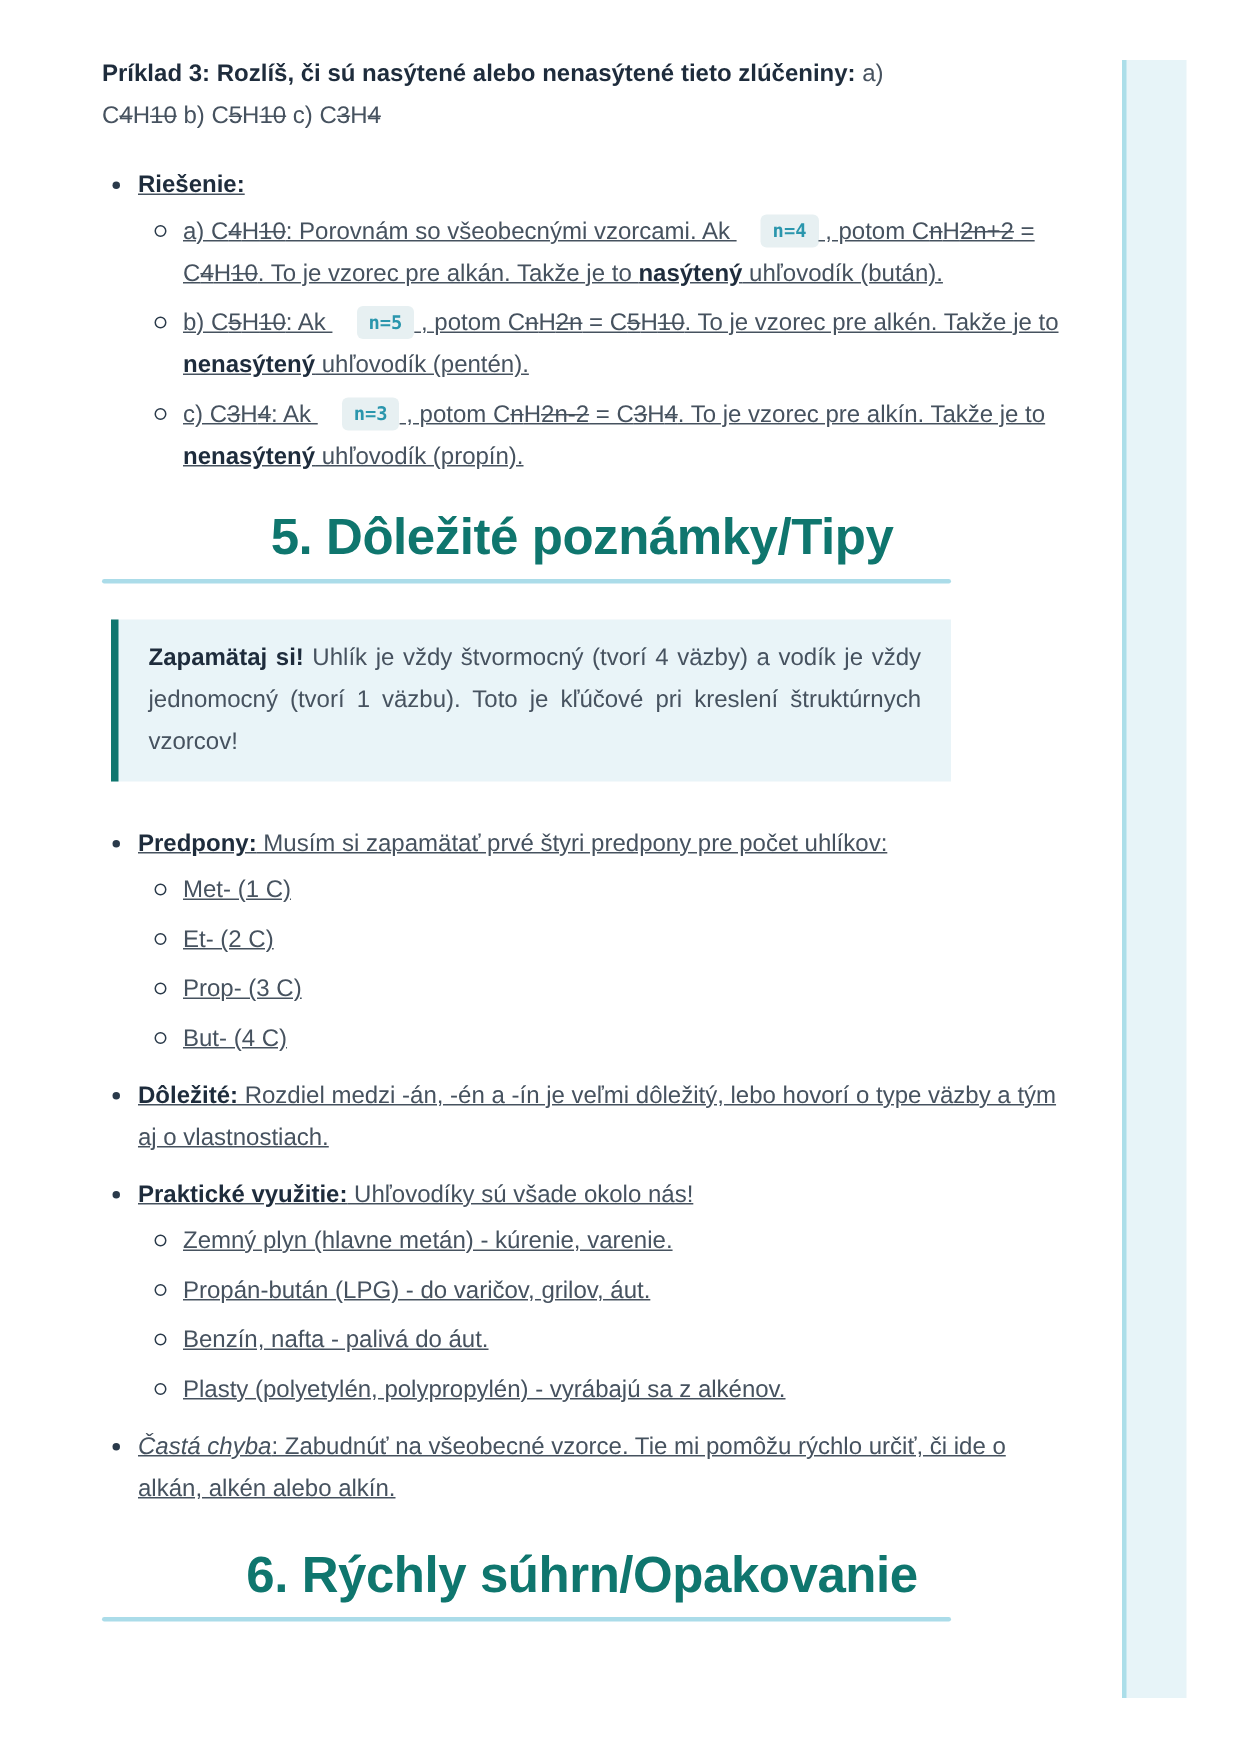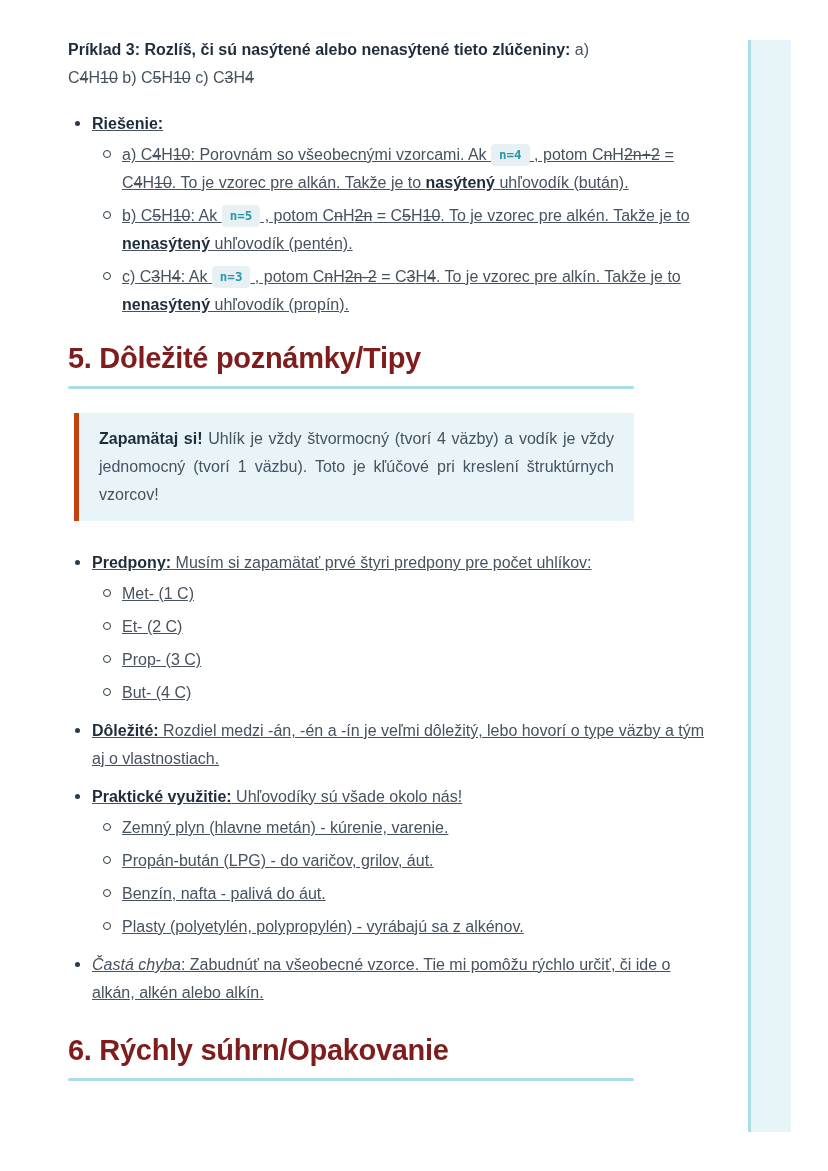--- a/index.html
+++ b/index.html
@@ -34,30 +34,31 @@
   .sub-list > li::before {
     content:""; position:absolute; left:11px; top:9px;
     width:6px; height:6px; border:1.5px solid #2a3a4a; border-radius:50%;
     background:transparent; box-sizing:border-box; width:8px; height:8px;
   }
   .badge {
     display:inline-block; font-family:"DejaVu Sans Mono",monospace;
     font-size:12.5px; font-weight:bold; line-height:1; color:#2a96ad;
     background:#e7f0f2; border-radius:4px; padding:5px 8px 4px;
     vertical-align:1px;
+    margin-left:16px;
   }
   h2 {
-    font-size:29px; line-height:34px; font-weight:bold; color:#7f1d1d;
-    margin:22px 0 0 0; letter-spacing:-0.3px;
+    font-size:34px; line-height:34px; font-weight:bold; color:#0f766e;
+    margin:22px 0 0 0; letter-spacing:-0.3px;text-align:center;
   }
   .h2-six { margin-top:26px; }
   .rule { height:3px; width:566px; background:#abdce9; margin-top:11px; border-radius:2px; }
   .callout {
     margin:24px 0 0 6px; width:515px; background:#e9f4f8;
-    border-left:5px solid #c2410c; padding:12px 20px; text-align:justify;
+    border-left:5px solid #0f766e; padding:12px 20px; text-align:justify;
   }
   .notes-list { margin-top:28px; }
   .it { font-style:italic;text-align:center; }
   .footer {
     position:absolute; left:684px; top:1166px; font-size:11.5px;
     color:#b5bcc2; z-index:2; line-height:14px;
   }
 </style>
 </head>
 <body>

